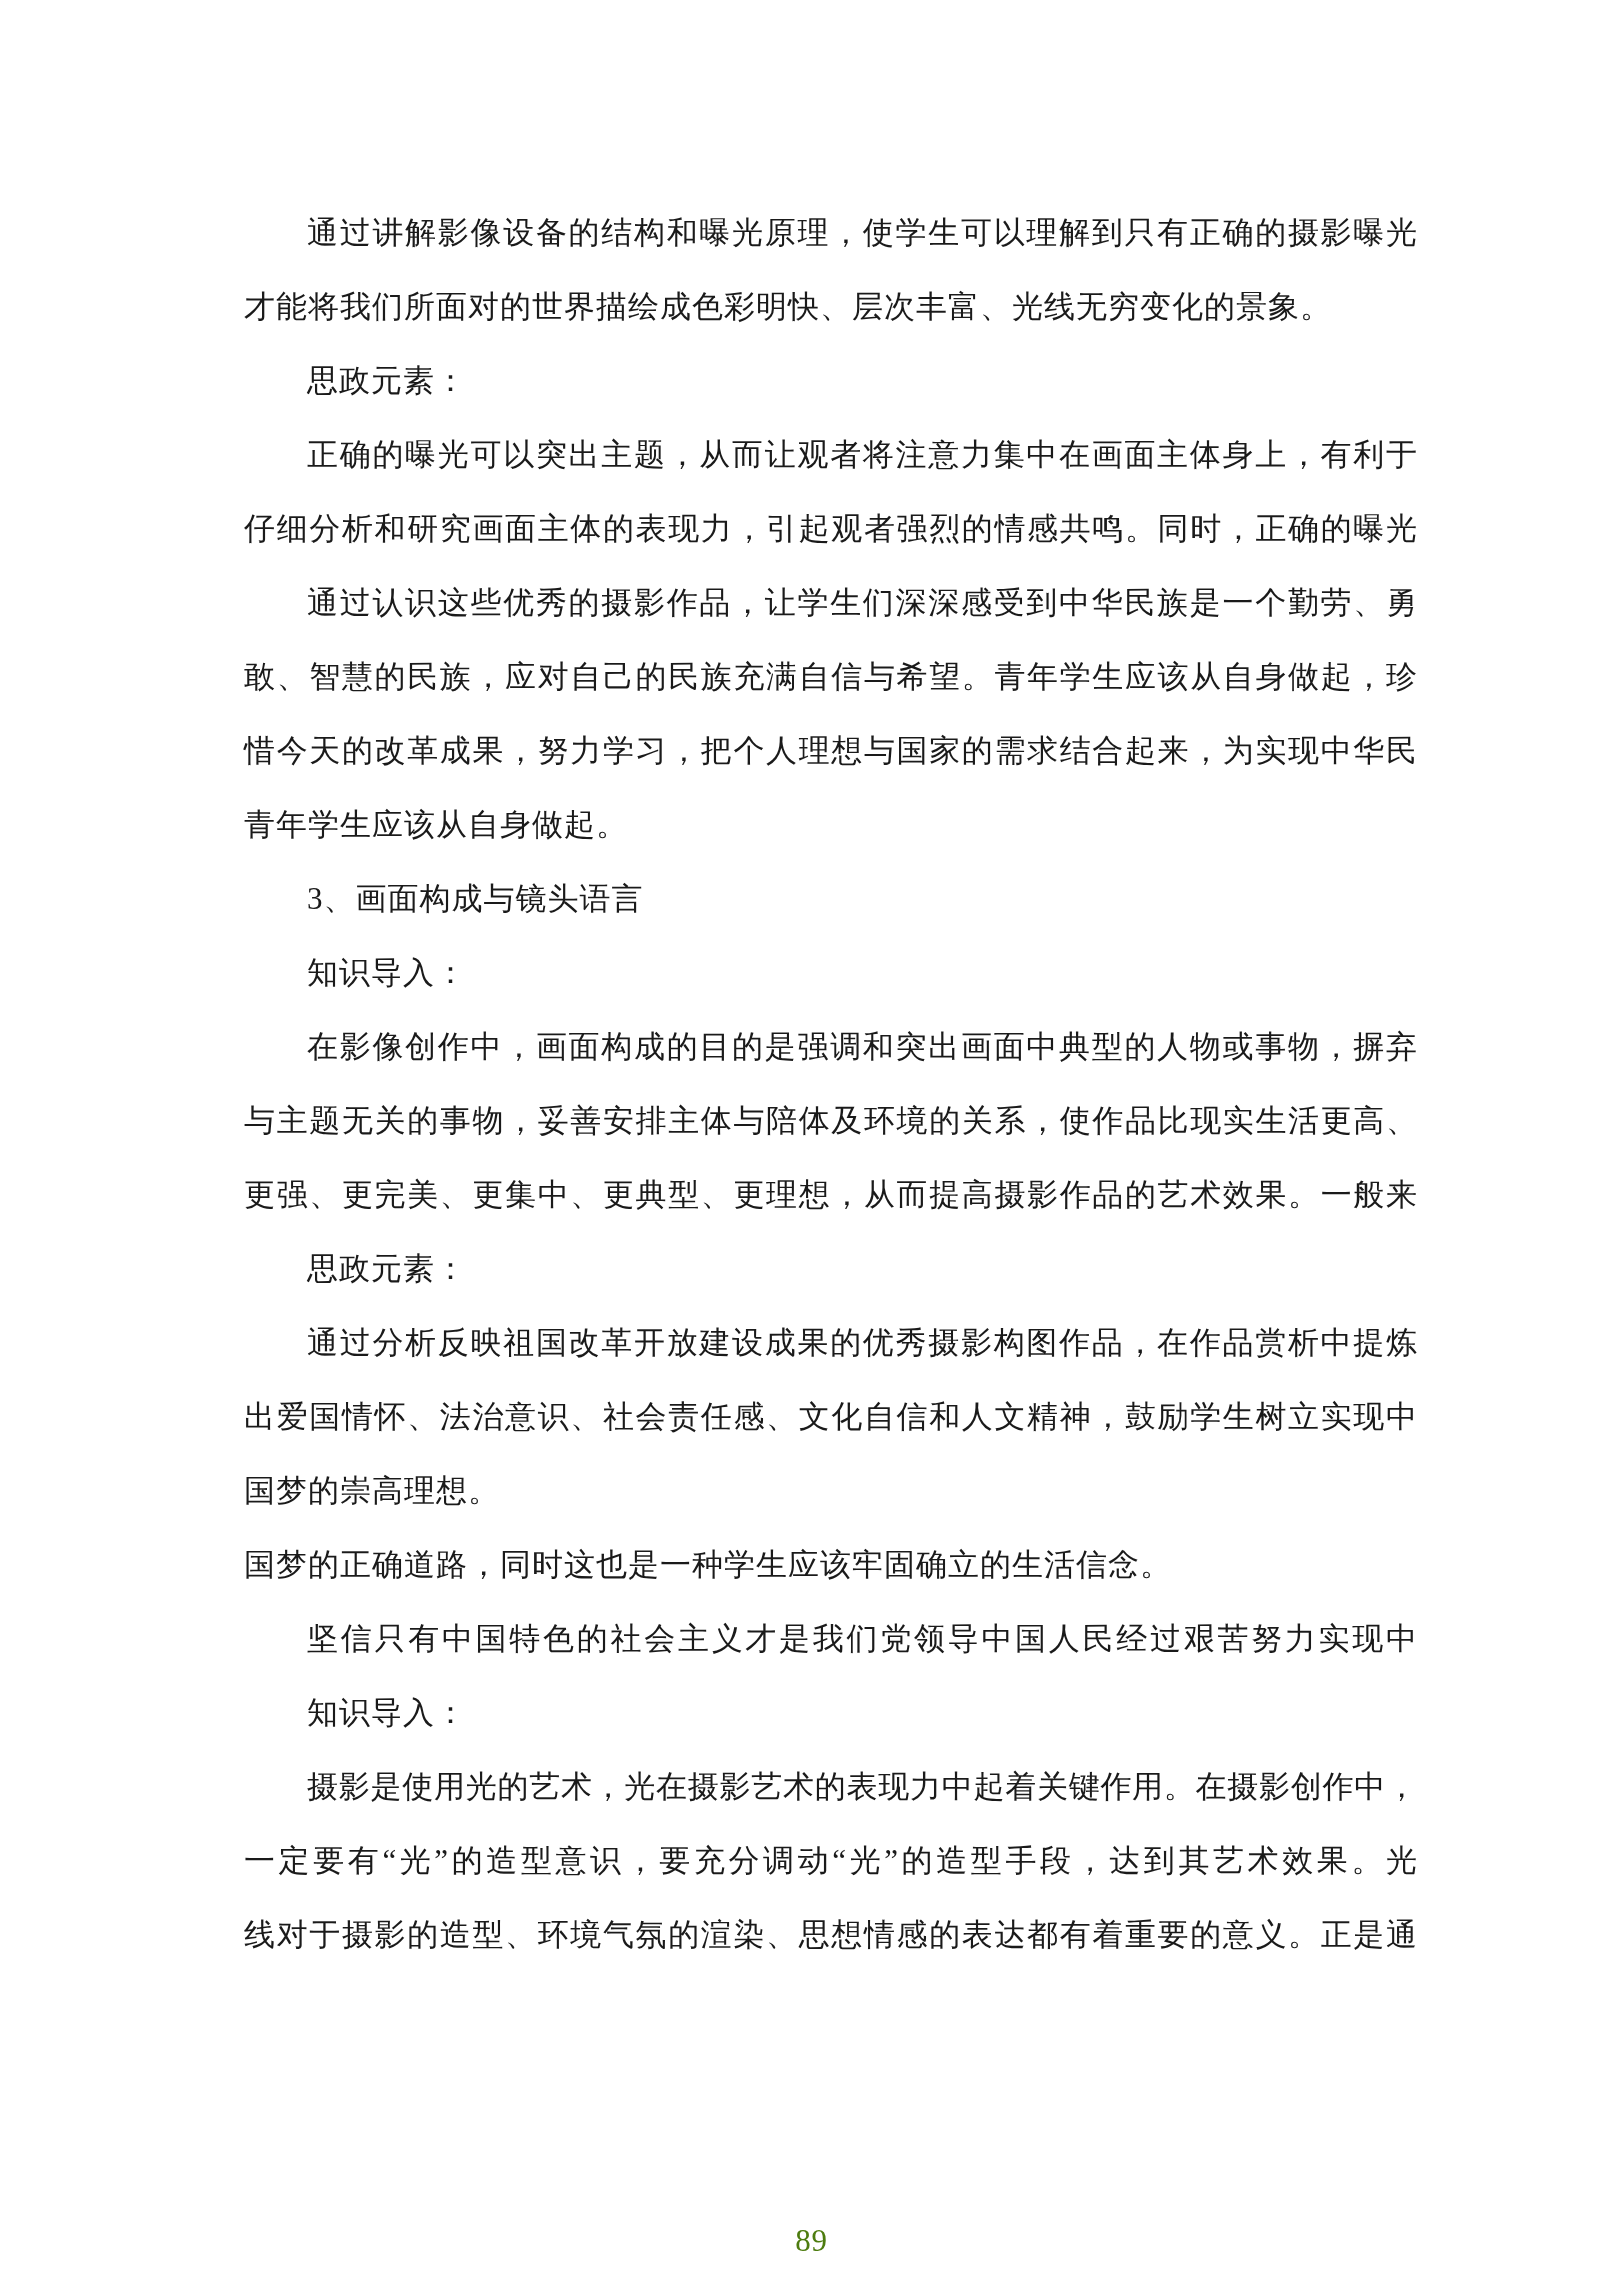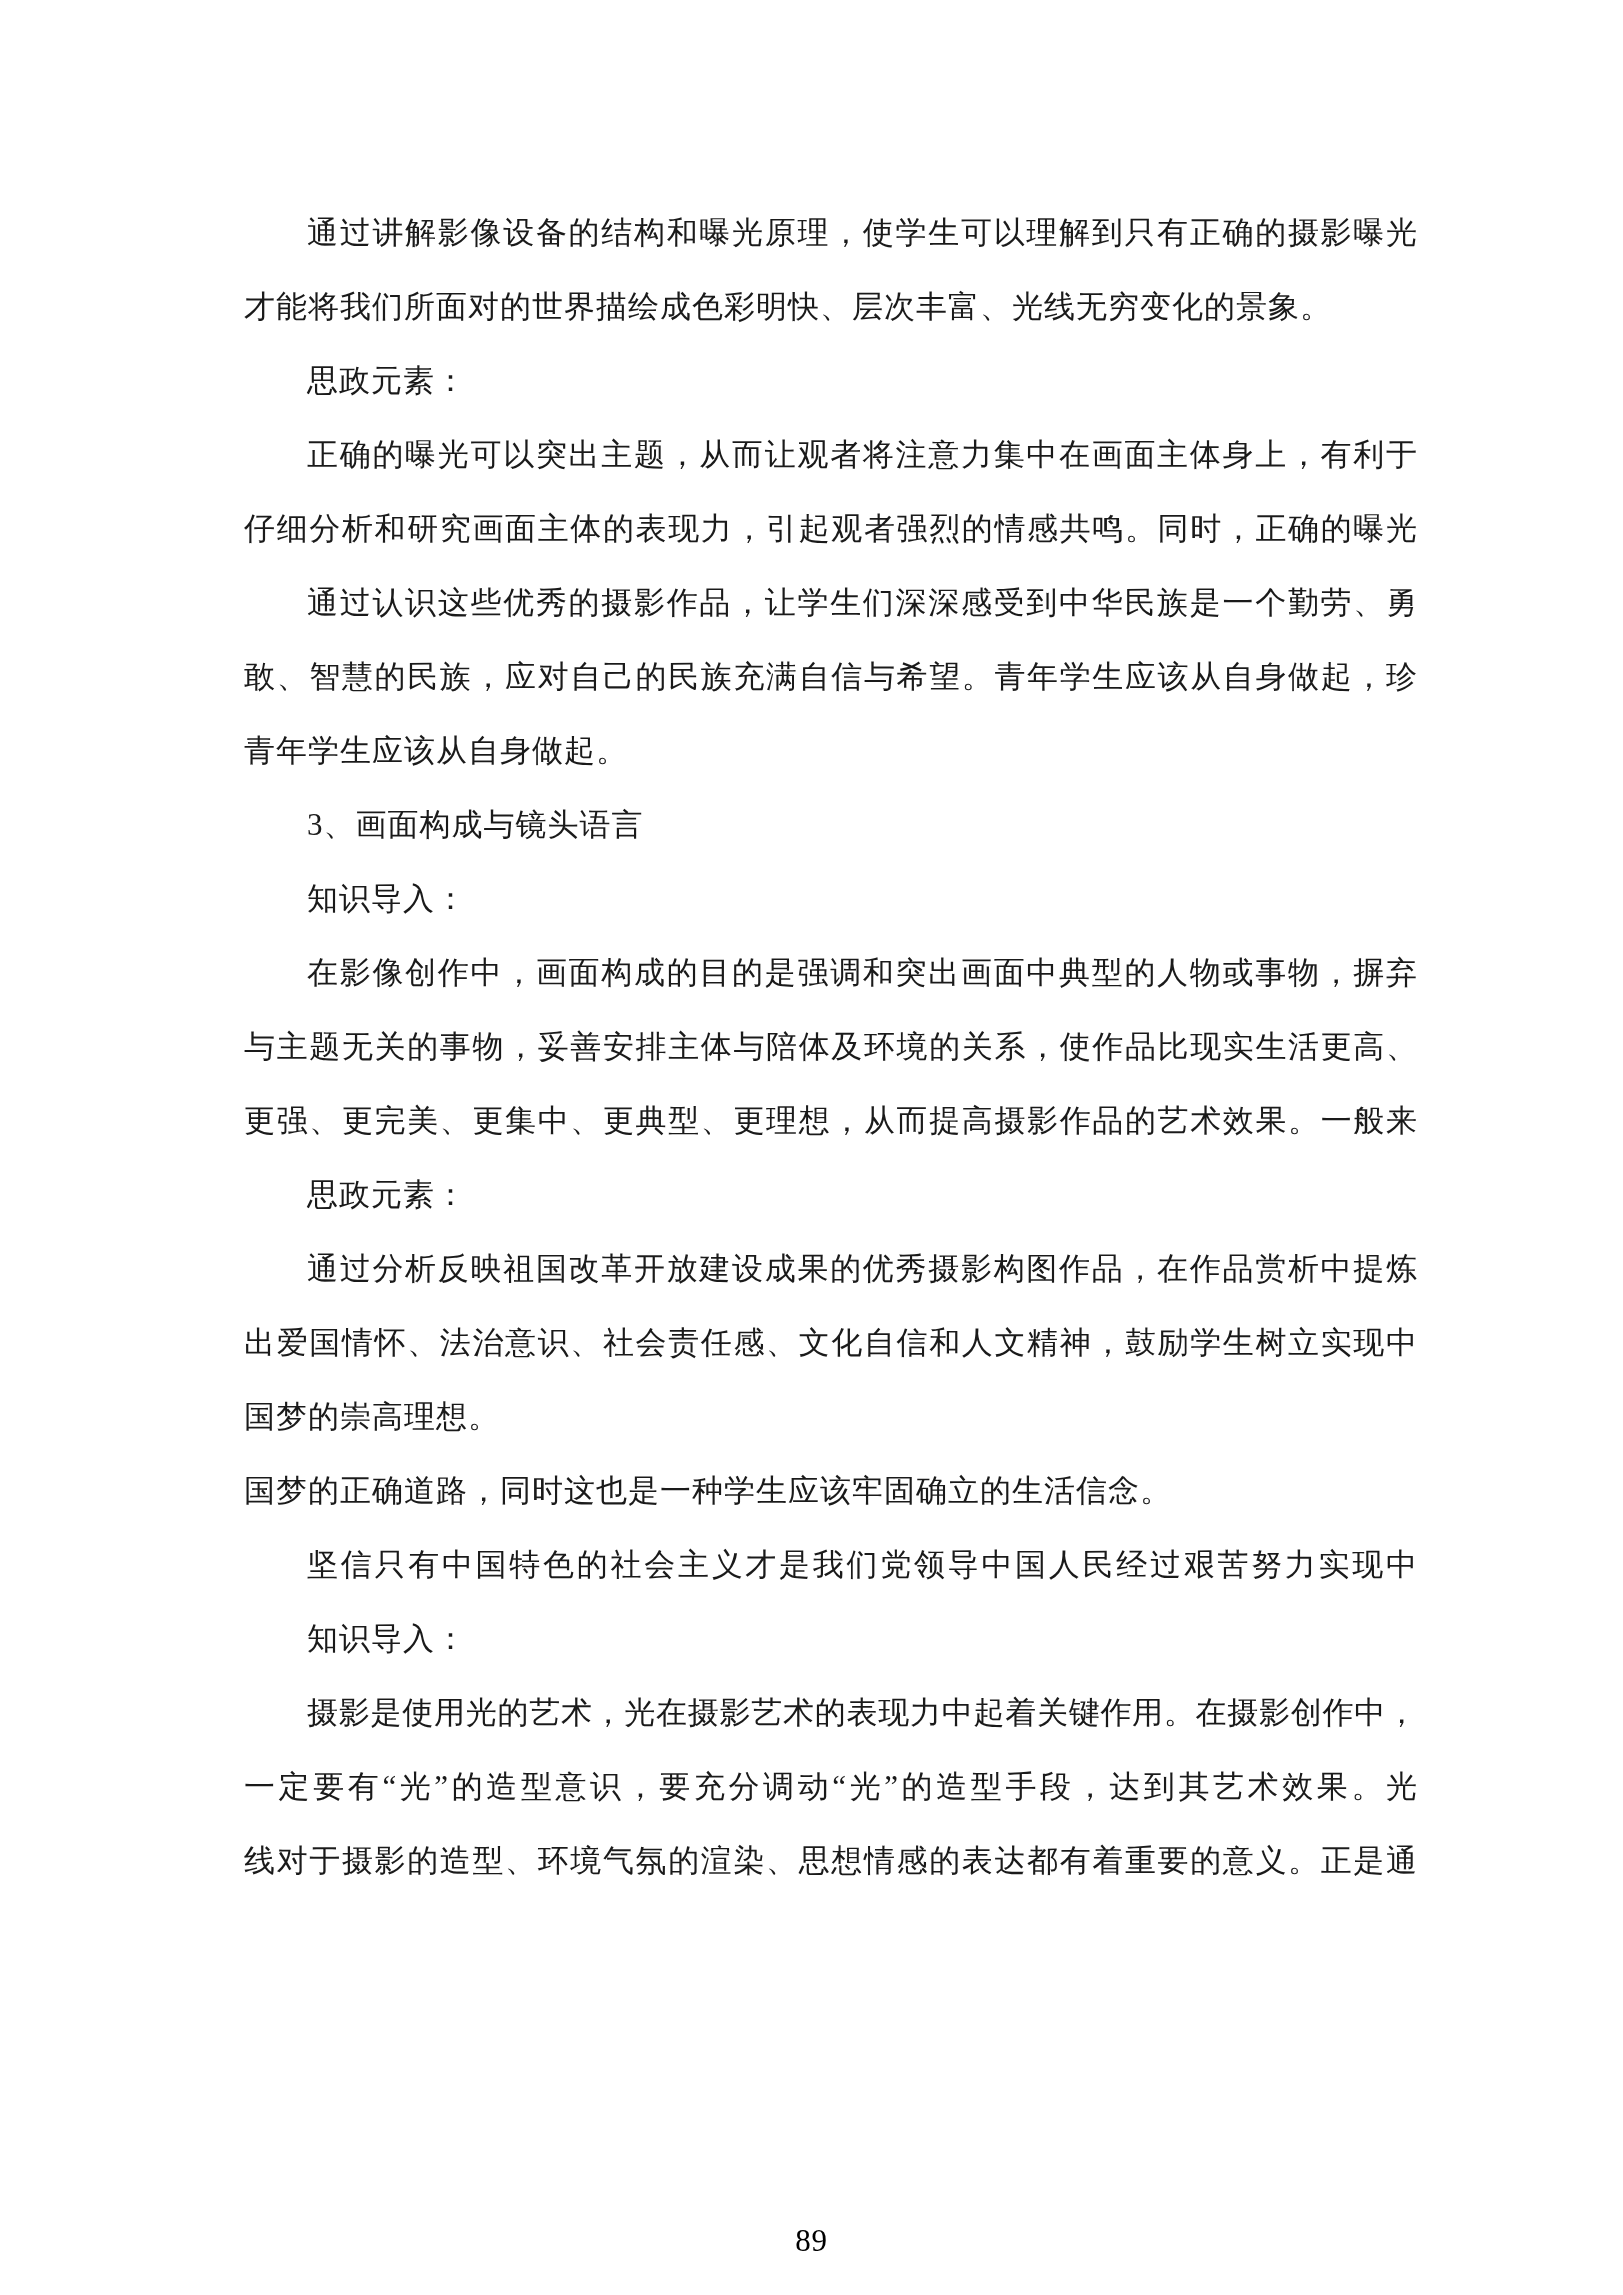--- a/index.html
+++ b/index.html
@@ -44,34 +44,35 @@
   }
   .pagenum {
     position: absolute;
     top: 2223px;
     left: 0;
     width: 1623px;
     text-align: center;
     font-size: 31px;
     line-height: 35px;
     letter-spacing: 0.8px;
-    color: #000000;
+    color: #4d7c0f;
   }
 </style>
 </head>
 <body>
 
 <main class="doc">
   <div class="ln j ind">通过讲解影像设备的结构和曝光原理，使学生可以理解到只有正确的摄影曝光</div>
   <div class="ln">才能将我们所面对的世界描绘成色彩明快、层次丰富、光线无穷变化的景象。</div>
   <div class="ln ind bold">思政元素：</div>
   <div class="ln j ind">正确的曝光可以突出主题，从而让观者将注意力集中在画面主体身上，有利于</div>
   <div class="ln j">仔细分析和研究画面主体的表现力，引起观者强烈的情感共鸣。同时，正确的曝光</div>
   <div class="ln j ind">通过认识这些优秀的摄影作品，让学生们深深感受到中华民族是一个勤劳、勇</div>
   <div class="ln j">敢、智慧的民族，应对自己的民族充满自信与希望。青年学生应该从自身做起，珍</div>
+  <div class="ln j">惜今天的改革成果，努力学习，把个人理想与国家的需求结合起来，为实现中华民</div>
   <div class="ln">青年学生应该从自身做起。</div>
   <div class="ln ind bold">3、画面构成与镜头语言</div>
   <div class="ln ind bold">知识导入：</div>
   <div class="ln j ind">在影像创作中，画面构成的目的是强调和突出画面中典型的人物或事物，摒弃</div>
   <div class="ln j">与主题无关的事物，妥善安排主体与陪体及环境的关系，使作品比现实生活更高、</div>
   <div class="ln j">更强、更完美、更集中、更典型、更理想，从而提高摄影作品的艺术效果。一般来</div>
   <div class="ln ind bold">思政元素：</div>
   <div class="ln j ind">通过分析反映祖国改革开放建设成果的优秀摄影构图作品，在作品赏析中提炼</div>
   <div class="ln j">出爱国情怀、法治意识、社会责任感、文化自信和人文精神，鼓励学生树立实现中</div>
   <div class="ln">国梦的崇高理想。</div>

